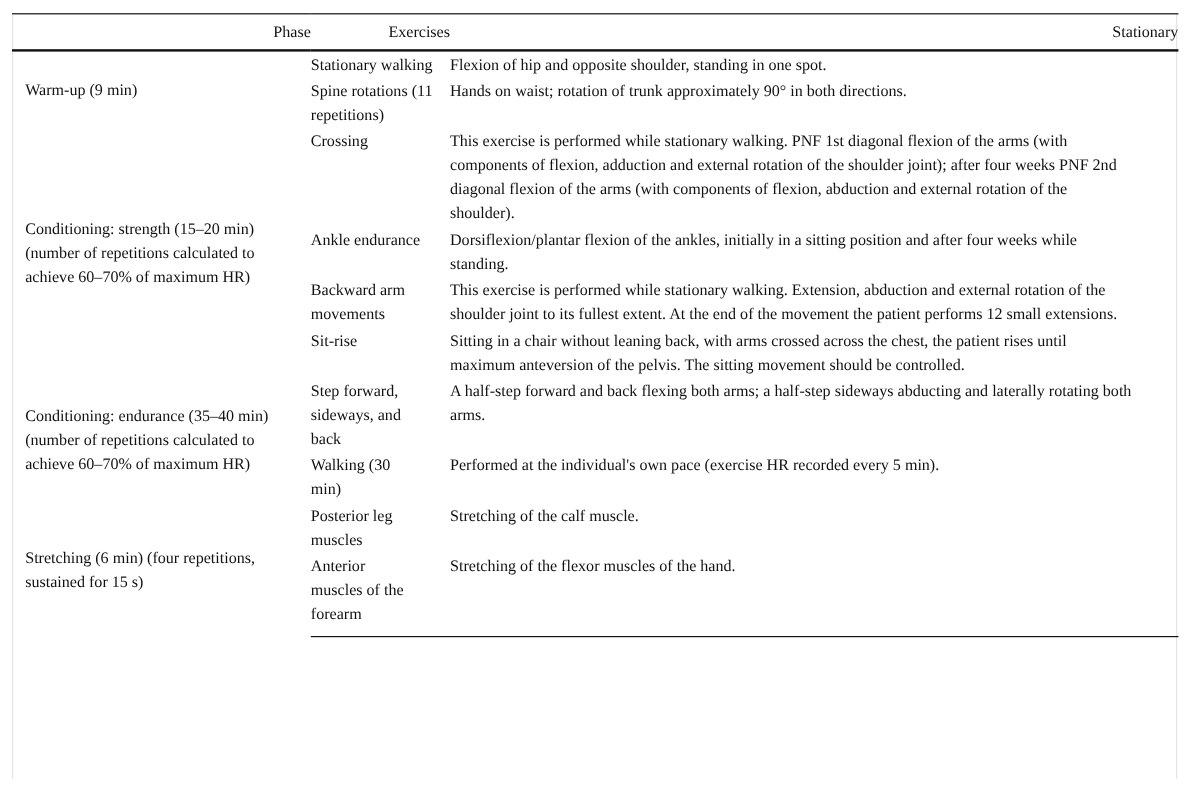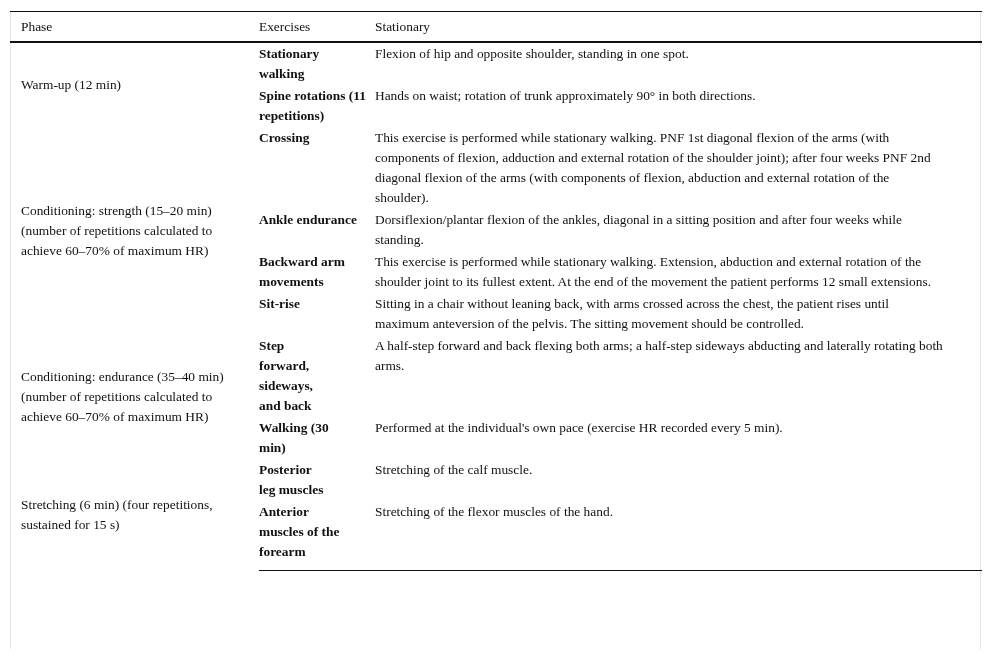--- a/index.html
+++ b/index.html
@@ -1,25 +1,25 @@
 <!DOCTYPE html>
 <html><head>
   <meta charset="utf-8">
   <style>
     html, body { margin: 0; padding: 0; background: #ffffff; }
     body { width: 992px; height: 661px; position: relative; overflow: hidden;
            font-family: "Liberation Serif", "DejaVu Serif", serif; color: #111; font-size: 13.4px; }
     .frame { position: absolute; left: 10px; top: 11px; width: 971px; height: 638px;
              border-left: 1px solid #e4e4e4; border-right: 1px solid #e4e4e4; box-sizing: border-box; }
     table { position: absolute; left: 10px; top: 11px; width: 972px; border-collapse: collapse; table-layout: fixed; }
-    thead th { text-align: left; font-weight: normal; height: 29px; padding: 0 0 0 11px; vertical-align: middle;
+    thead th { text-align: right; font-weight: normal; height: 29px; padding: 0 0 0 11px; vertical-align: middle;
                border-top: 1.5px solid #111; border-bottom: 2.5px solid #111; line-height: 20px; }
     tbody td { vertical-align: top; padding: 1px 0 1px 0; line-height: 20px; }
     td.phase { vertical-align: middle; padding-left: 11px; padding-right: 30px; }
-    td.ex { padding-left: 0; padding-right: 8px; font-weight: bold; }
+    td.ex { padding-left: 0; padding-right: 8px; }
     td.desc { padding-left: 0; padding-right: 38px; }
     tbody tr:last-child td { border-bottom: 1.5px solid #111; padding-bottom: 8px; }
     col.c1 { width: 249px; } col.c2 { width: 116px; } col.c3 { width: auto; }
   </style>
 </head>
 <body>
 
 <div class="frame"></div>
 
 <table>
@@ -31,37 +31,37 @@
   <thead>
     <tr>
       <th>Phase</th>
       <th style="padding-left:0">Exercises</th>
       <th style="padding-left:0">Stationary</th>
     </tr>
   </thead>
   <tbody>
 
     <tr>
-      <td class="phase" rowspan="2">Warm-up (12 min)</td>
+      <td class="phase" rowspan="2">Warm-up (9 min)</td>
       <td class="ex">Stationary walking</td>
       <td class="desc">Flexion of hip and opposite shoulder, standing in one spot.</td>
     </tr>
     <tr>
       <td class="ex" style="width:70px">Spine rotations (11 repetitions)</td>
       <td class="desc">Hands on waist; rotation of trunk approximately 90° in both directions.</td>
     </tr>
 
     <tr>
       <td class="phase" rowspan="4">Conditioning: strength (15–20 min) (number of repetitions calculated to achieve 60–70% of maximum HR)</td>
       <td class="ex">Crossing</td>
       <td class="desc">This exercise is performed while stationary walking. PNF 1st diagonal flexion of the arms (with components of flexion, adduction and external rotation of the shoulder joint); after four weeks PNF 2nd diagonal flexion of the arms (with components of flexion, abduction and external rotation of the shoulder).</td>
     </tr>
     <tr>
       <td class="ex">Ankle endurance</td>
-      <td class="desc">Dorsiflexion/plantar flexion of the ankles, diagonal in a sitting position and after four weeks while standing.</td>
+      <td class="desc">Dorsiflexion/plantar flexion of the ankles, initially in a sitting position and after four weeks while standing.</td>
     </tr>
     <tr>
       <td class="ex">Backward arm movements</td>
       <td class="desc">This exercise is performed while stationary walking. Extension, abduction and external rotation of the shoulder joint to its fullest extent. At the end of the movement the patient performs 12 small extensions.</td>
     </tr>
     <tr>
       <td class="ex">Sit-rise</td>
       <td class="desc">Sitting in a chair without leaning back, with arms crossed across the chest, the patient rises until maximum anteversion of the pelvis. The sitting movement should be controlled.</td>
     </tr>
 

